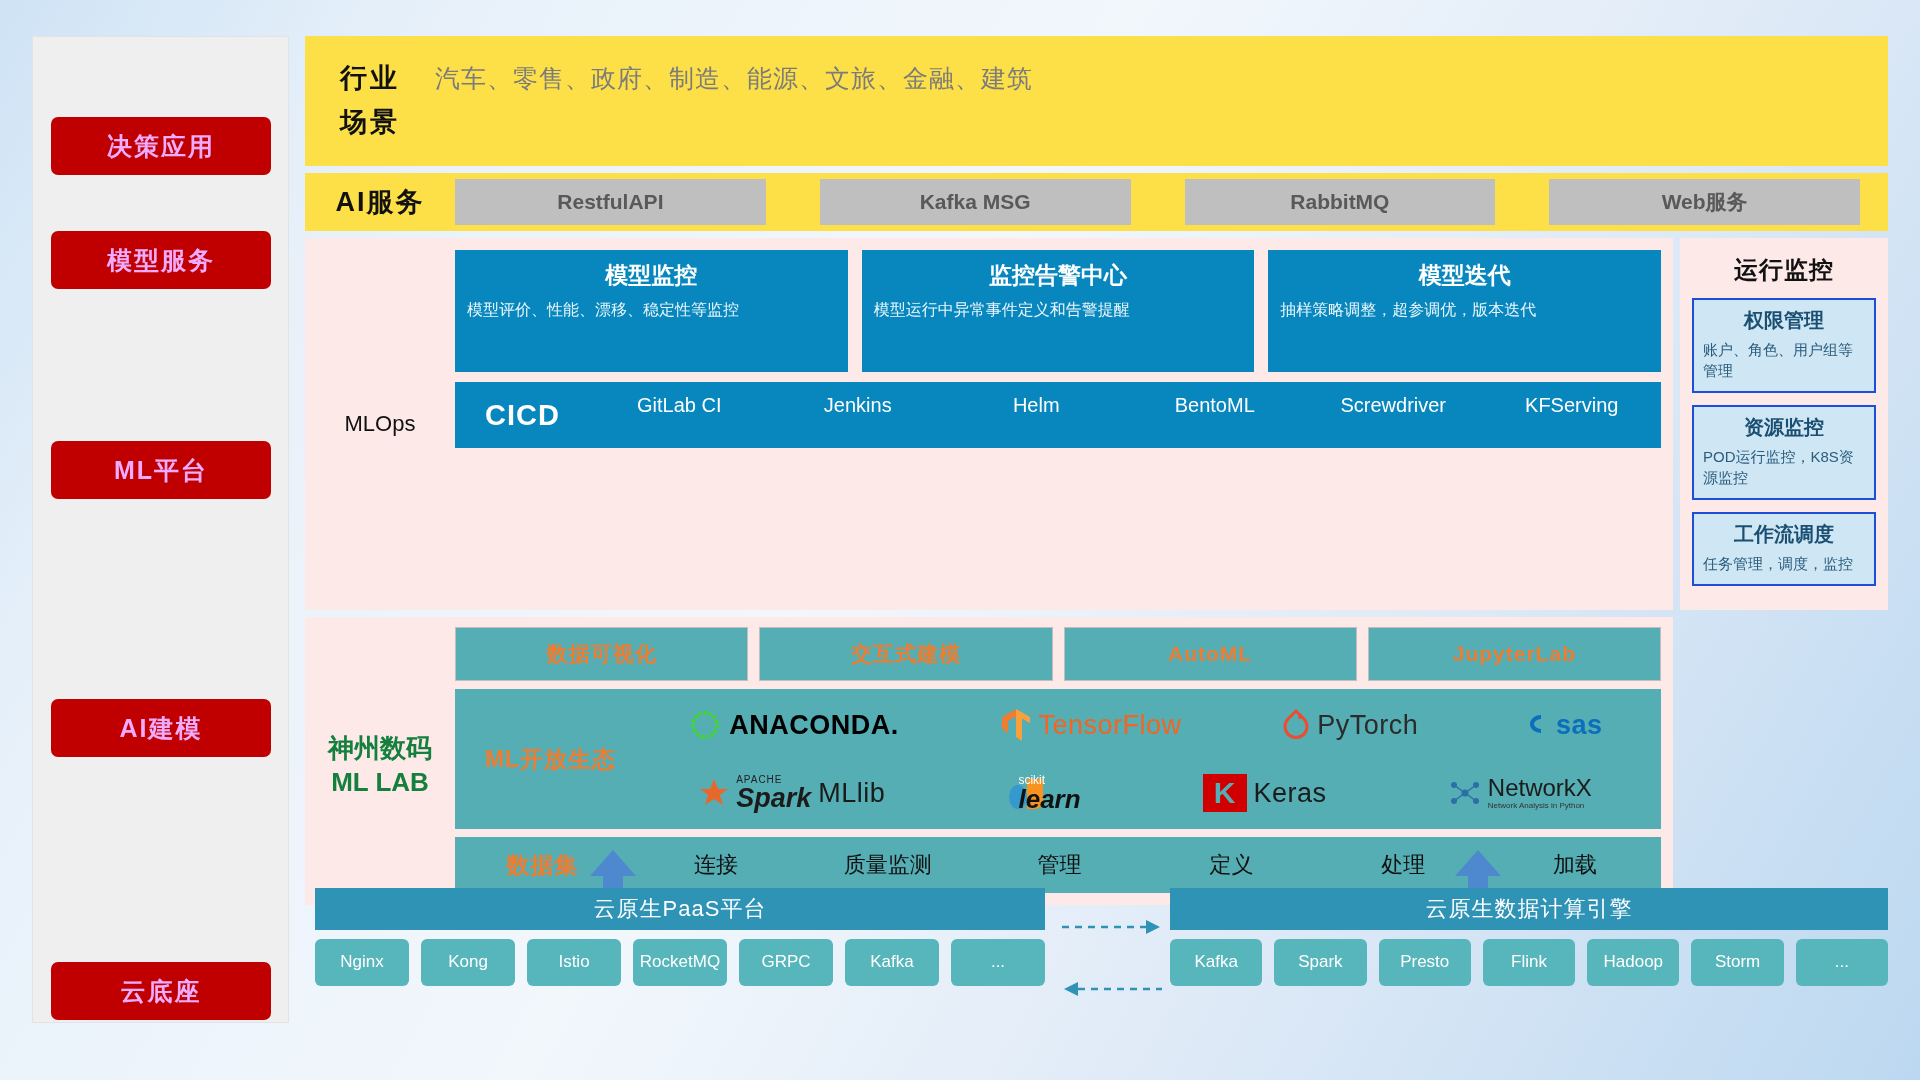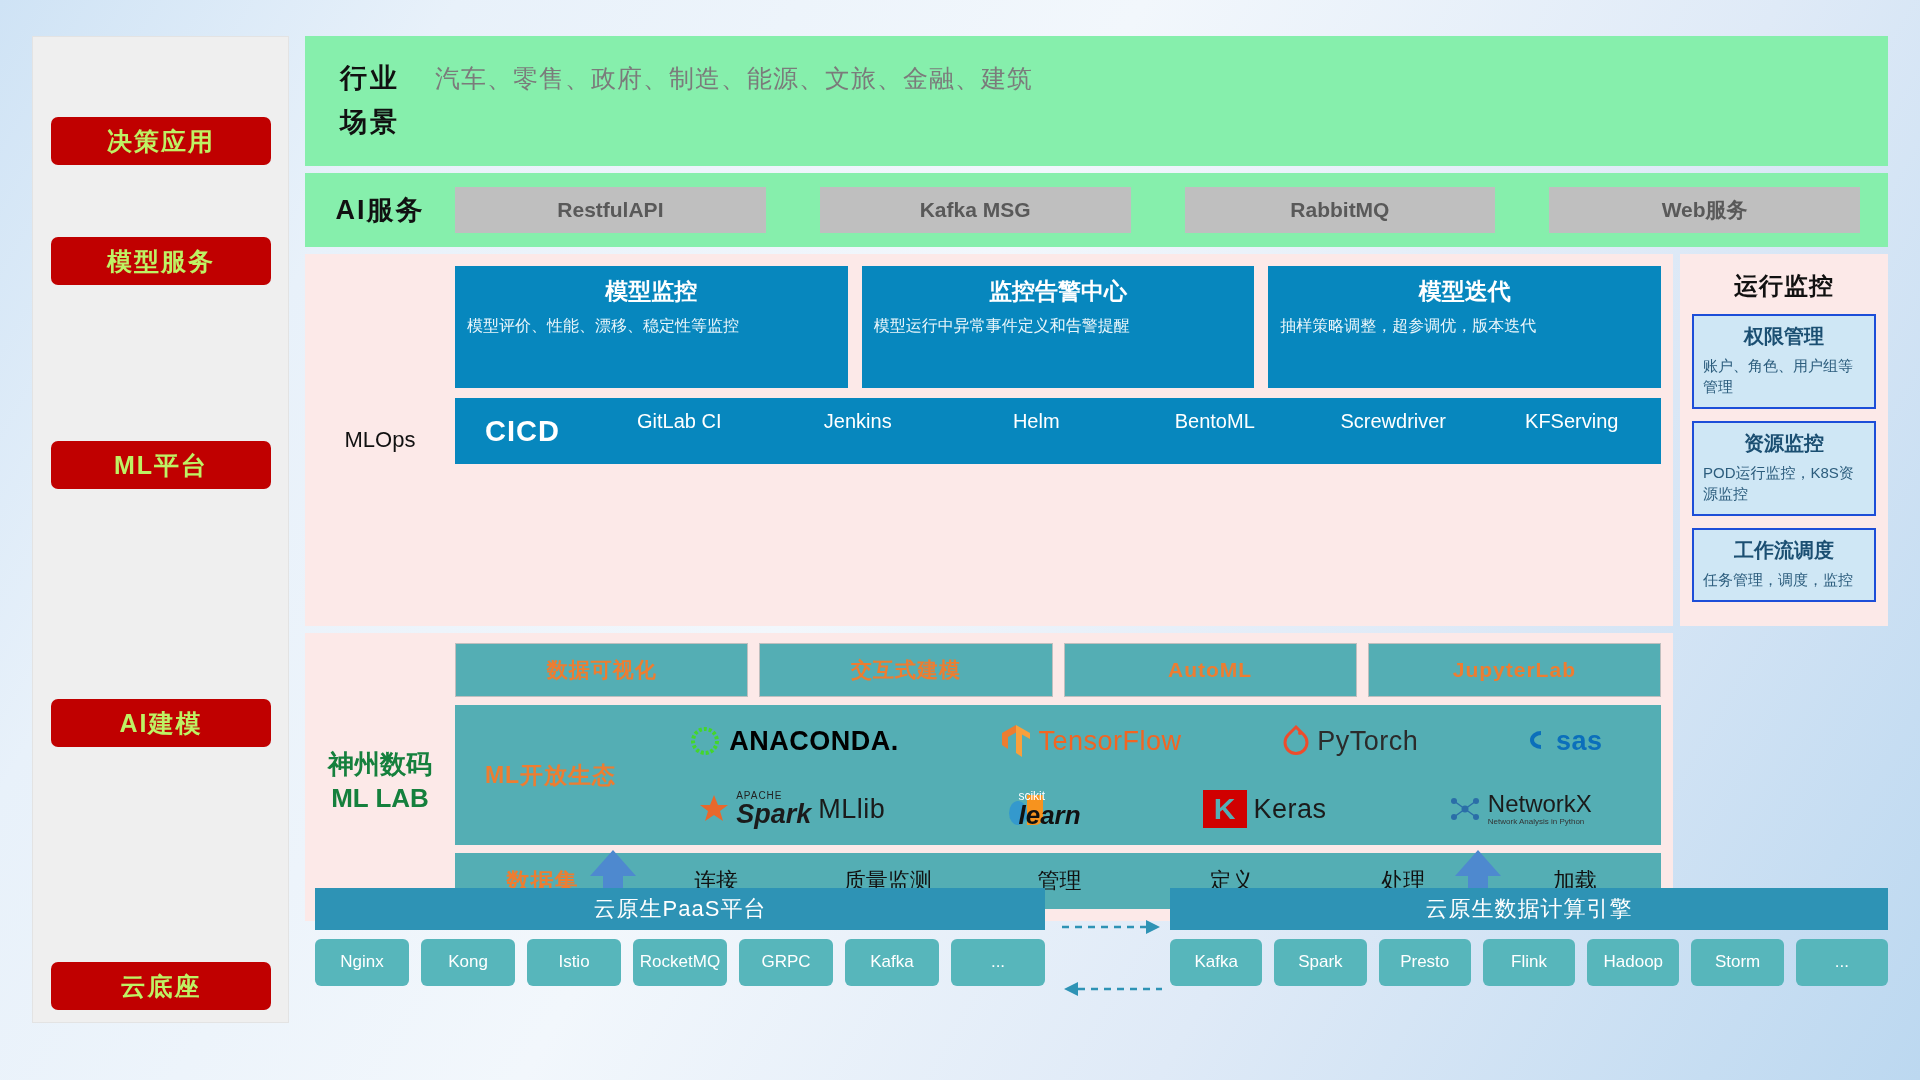--- a/index.html
+++ b/index.html
@@ -9,50 +9,50 @@
     background:linear-gradient(120deg,#cfe3f5 0%,#e8f1fa 18%,#f2f7fc 45%,#dfeaf7 70%,#bcd8f0 100%);
     overflow:hidden;
     position:relative;
   }
   
   #left-col{
     position:absolute;left:32px;top:36px;width:255px;height:985px;
     background:#efefef;border:1px solid #e3e3e3;
   }
   .red-pill{
-    position:absolute;left:18px;width:220px;height:48px;
+    position:absolute;left:18px;width:220px;height:58px;
     background:#c00000;border-radius:7px;
-    color:#bef264;font-size:25px;font-weight:bold;
+    color:#f0abfc;font-size:25px;font-weight:bold;
     display:flex;align-items:center;justify-content:center;
     letter-spacing:2px;
   }
   #pill-0{top:80px;}
-  #pill-1{top:200px;justify-content:center;}
+  #pill-1{top:194px;justify-content:center;}
   #pill-2{top:404px;}
   #pill-3{top:662px;}
   #pill-4{top:925px;}
 
   
   #main{
     position:absolute;left:305px;top:36px;width:1583px;
   }
-  .band{background:#86efac;position:relative;}
+  .band{background:#fde047;position:relative;}
   .band + .band{margin-top:7px;}
 
   
   #band-apps{padding:16px 0 18px 0;}
   .kv-row{display:flex;align-items:center;margin:8px 0;}
   .kv-key{
     width:130px;flex:0 0 130px;text-align:center;
     font-size:27px;font-weight:bold;color:#111;letter-spacing:3px;
   }
   .kv-val{font-size:25px;color:#7b7b7b;letter-spacing:1px;}
 
   
-  #band-ai{display:flex;align-items:center;padding:14px 0;}
+  #band-ai{display:flex;align-items:center;padding:6px 0;}
   #ai-label{
     width:150px;flex:0 0 150px;text-align:center;
     font-size:27px;font-weight:bold;color:#111;letter-spacing:2px;
   }
   #ai-chips{display:flex;flex:1;gap:54px;padding-right:28px;}
   .ai-chip{
     flex:1;height:46px;background:#bfbfbf;color:#595959;
     font-size:21px;font-weight:bold;
     display:flex;align-items:center;justify-content:center;
   }

